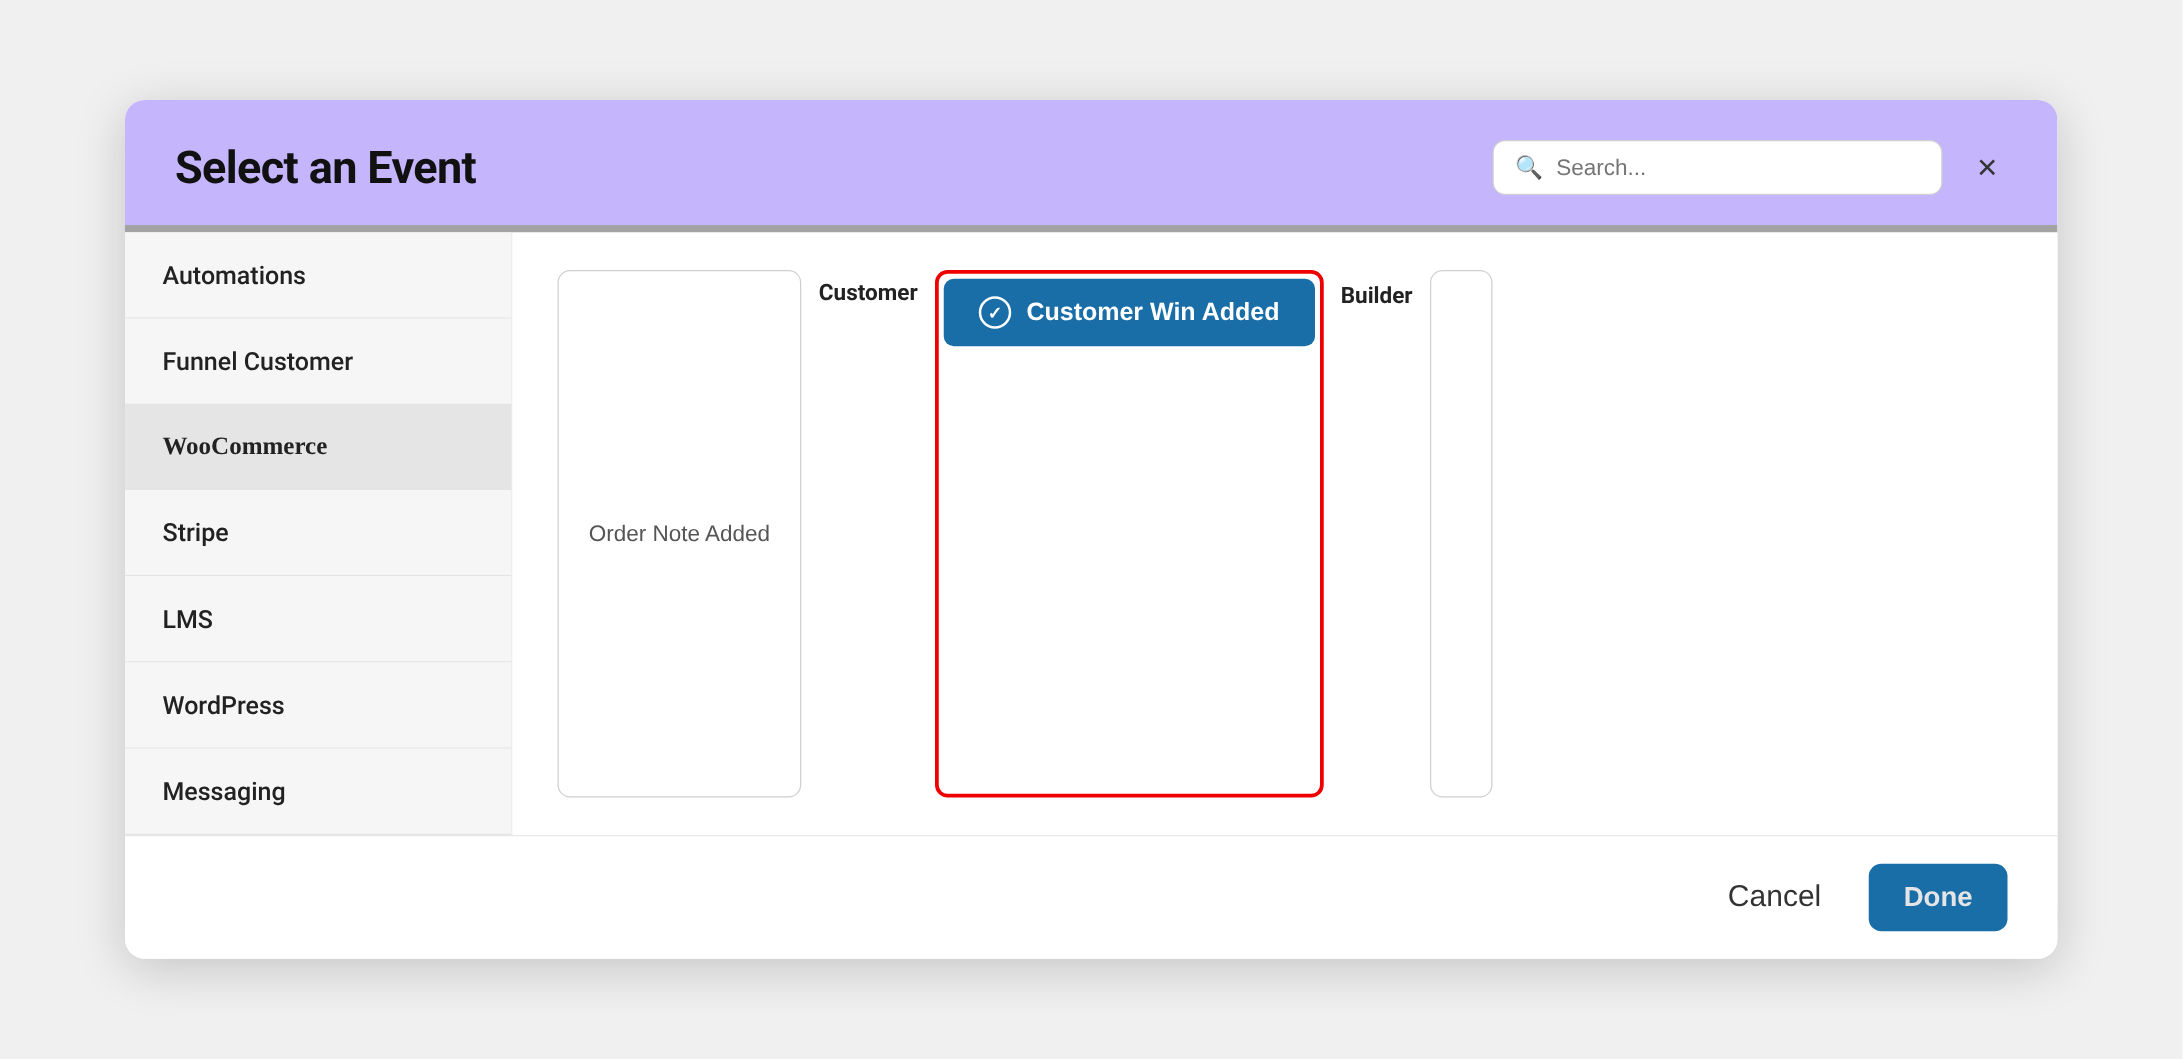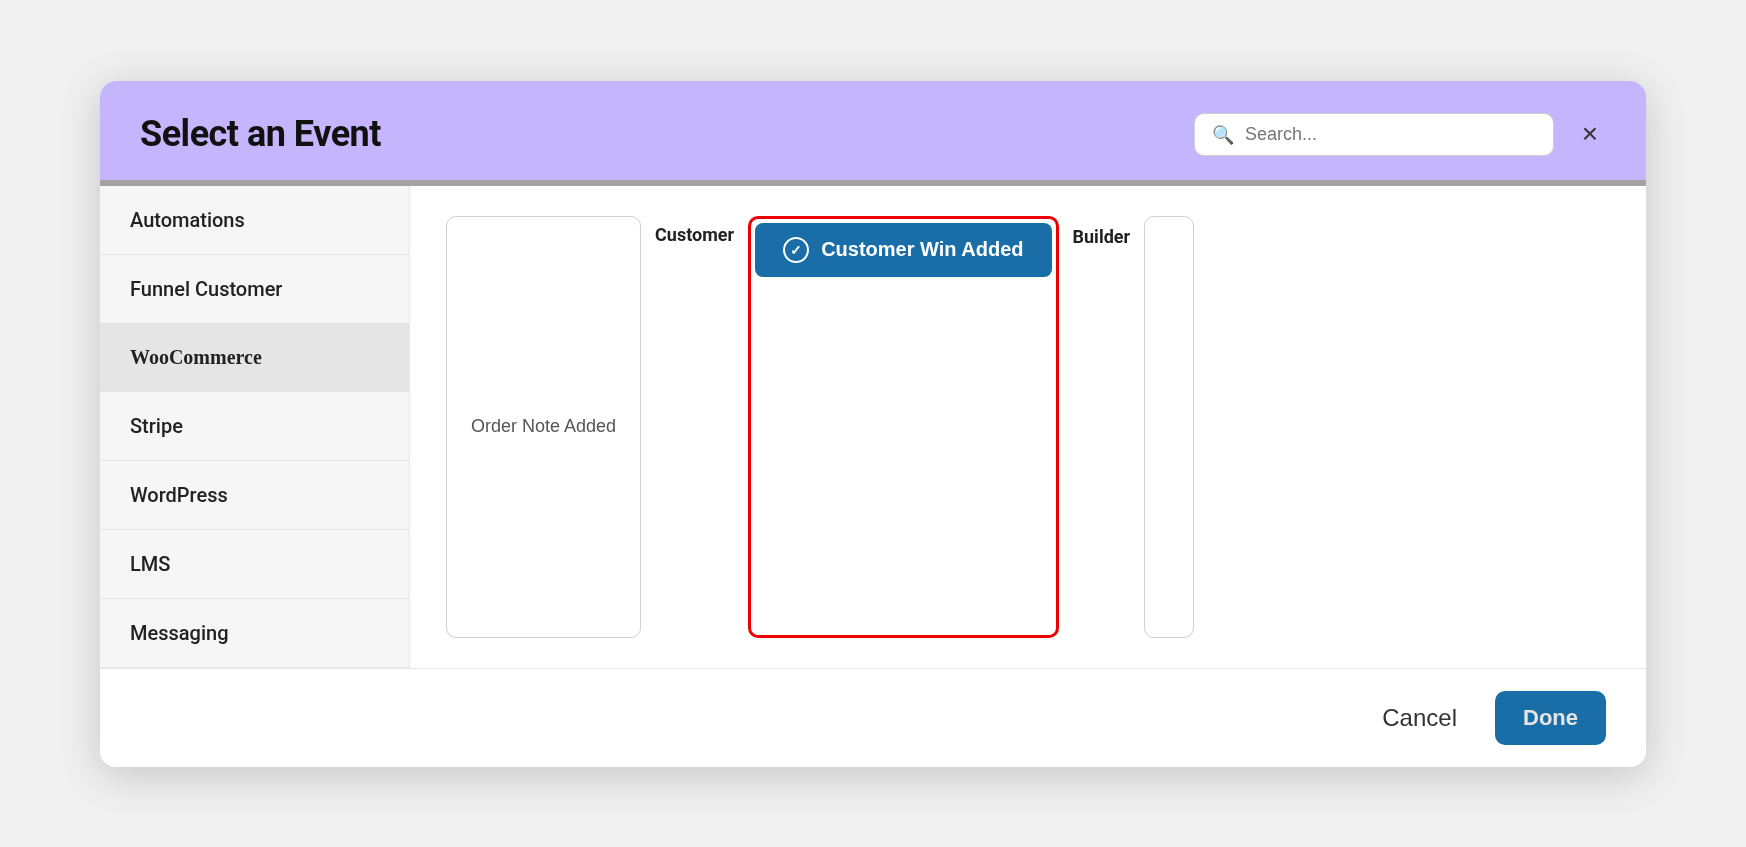--- a/index.html
+++ b/index.html
@@ -249,22 +249,22 @@
     </div>
   </div>
 
   <div class="modal-body">
 
     <div class="sidebar">
       <div class="sidebar-item">Automations</div>
       <div class="sidebar-item">Funnel Customer</div>
       <div class="sidebar-item active">WooCommerce</div>
       <div class="sidebar-item">Stripe</div>
+      <div class="sidebar-item">LMS</div>
       <div class="sidebar-item">WordPress</div>
-      <div class="sidebar-item">LMS</div>
       <div class="sidebar-item">Messaging</div>
     </div>
 
     <div class="main-content">
       <button class="event-btn">Order Note Added</button>
 
       <div class="section-label">Customer</div>
 
       <div class="selected-event-wrapper">
         <button class="event-btn-selected">

